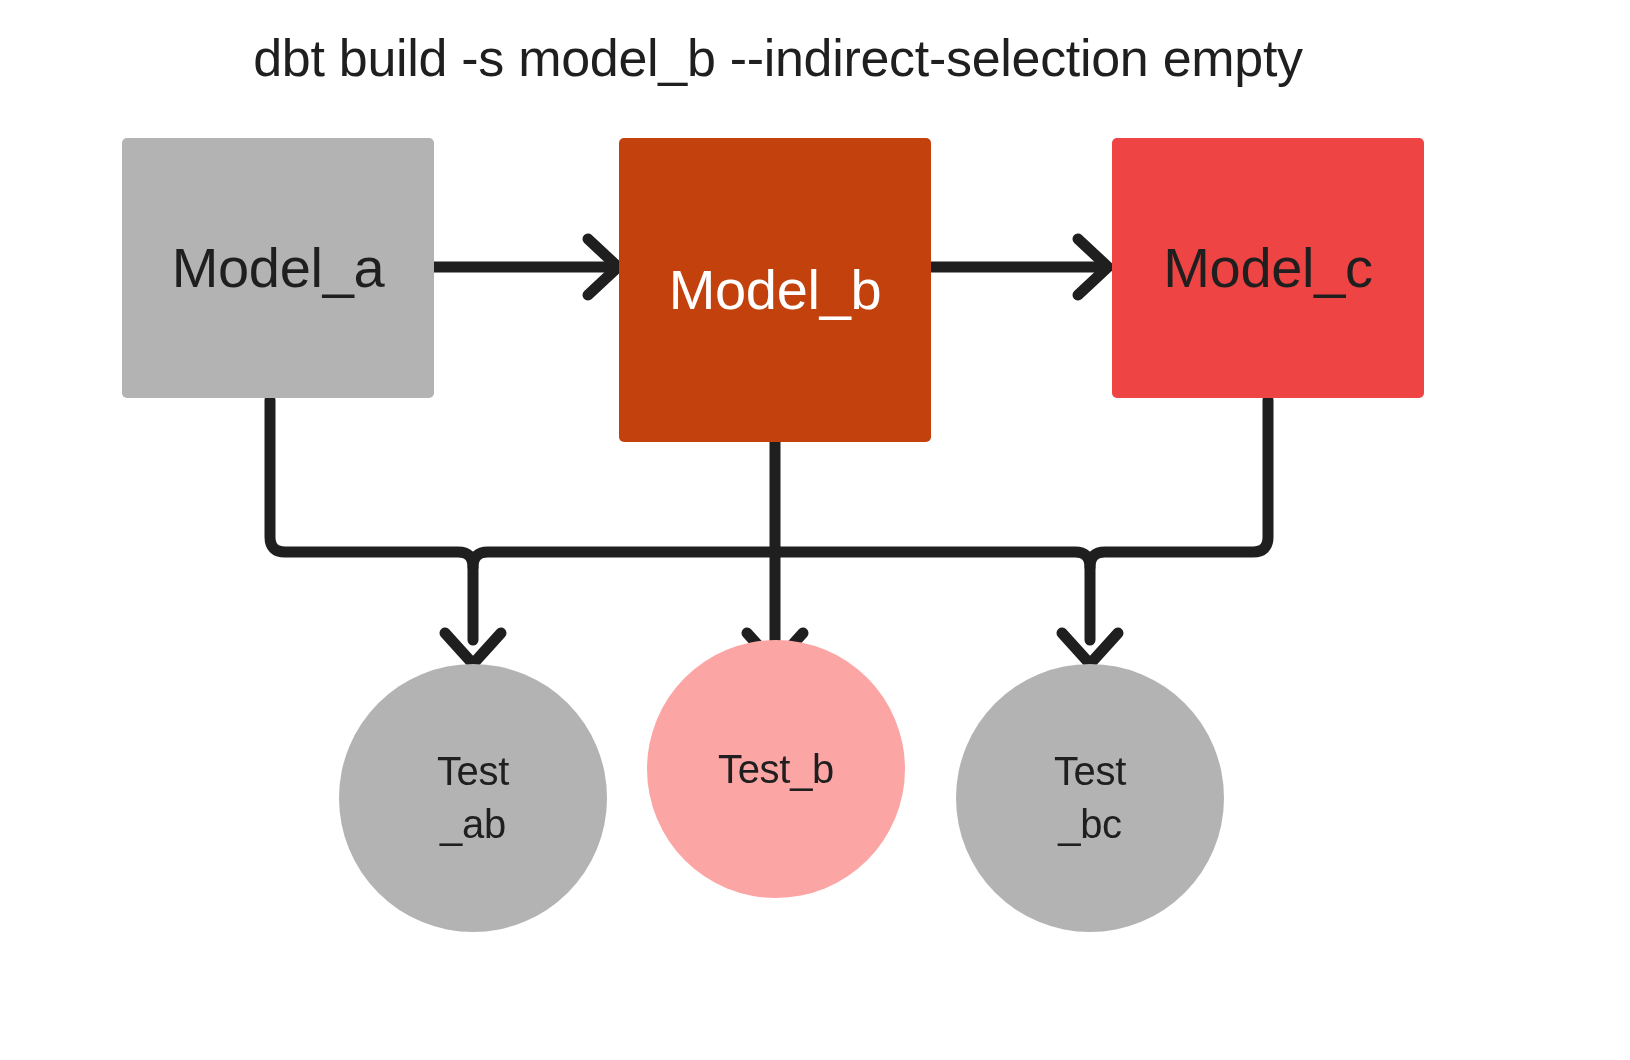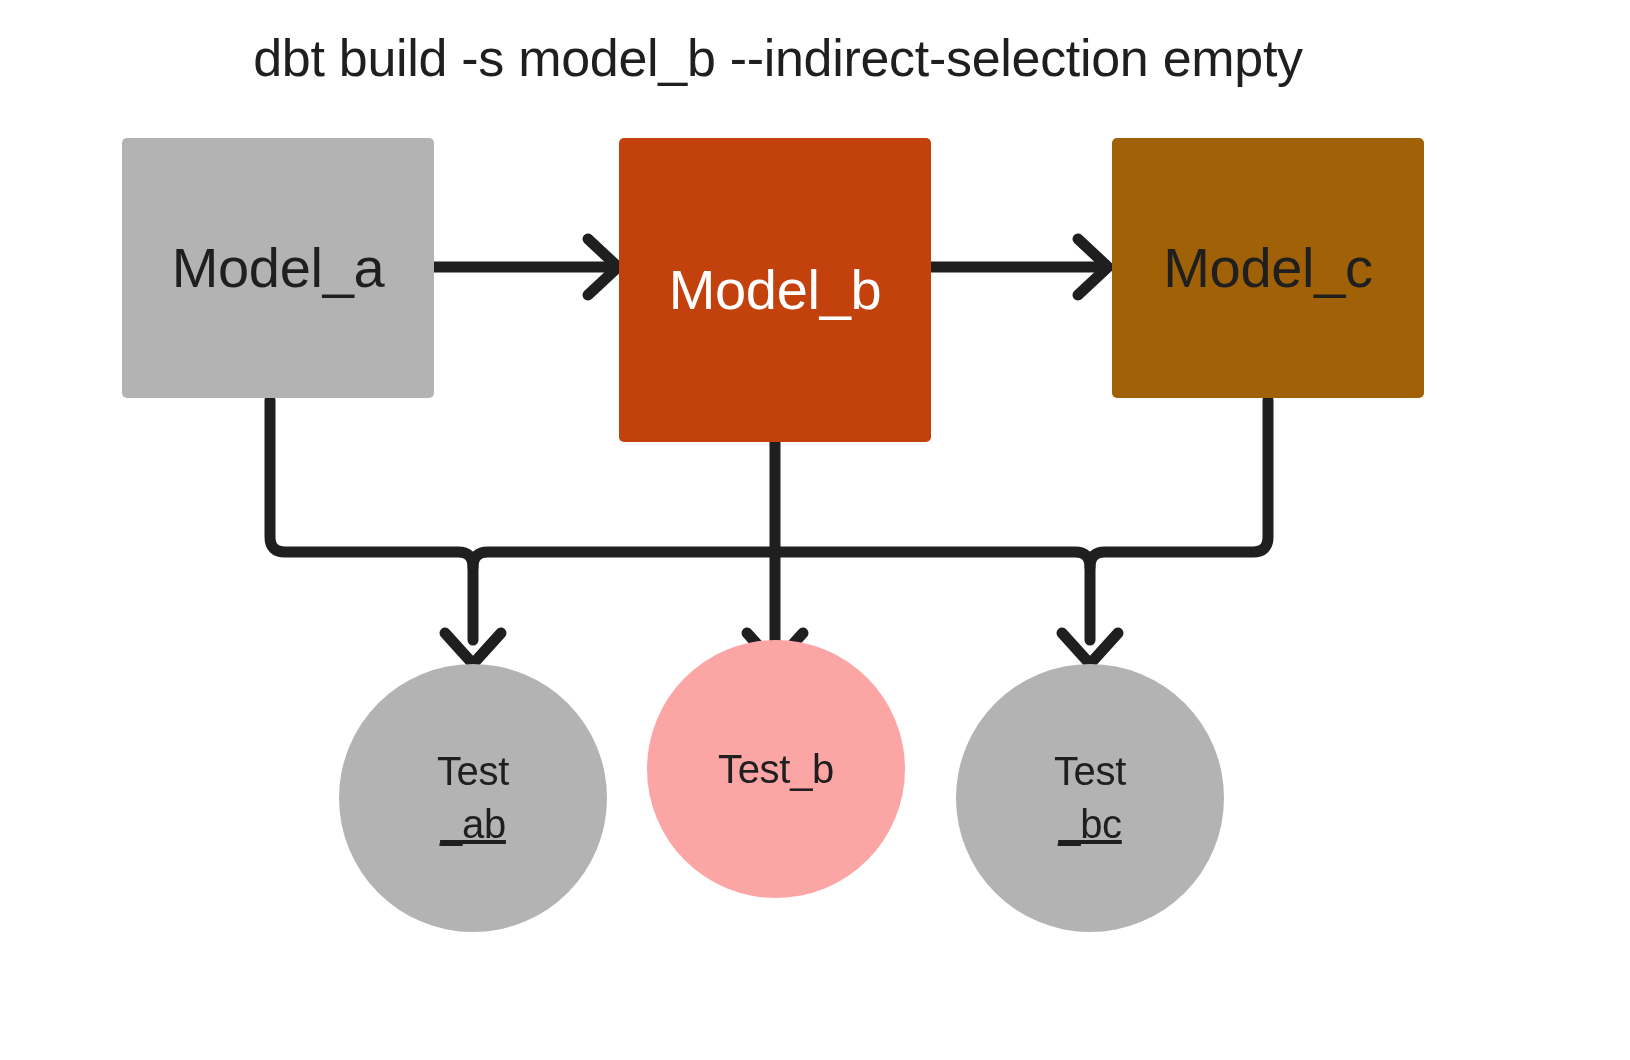--- a/index.html
+++ b/index.html
@@ -56,21 +56,21 @@
     box-sizing: border-box;
   }
   .node-circle .node-label {
     font-size: 40px;
     font-weight: 400;
     color: #1f1f1f;
     line-height: 1.32;
     text-align: center;
     letter-spacing: -0.3px;
   }
-  .node-label .l2 { display: block; text-decoration: underline; }
+  .node-label .l2 { display: block; }
   svg.edges {
     position: absolute;
     left: 0;
     top: 0;
     width: 1630px;
     height: 1060px;
     pointer-events: none;
   }
 </style>
 </head>
@@ -106,21 +106,21 @@
   </svg>
 
   <div class="node-box" style="left:122px; top:138px; width:312px; height:260px; background:#b3b3b3;">
     <span class="node-label" style="color:#1f1f1f;">Model_a</span>
   </div>
 
   <div class="node-box" style="left:619px; top:138px; width:312px; height:304px; background:#c2410c;">
     <span class="node-label" style="color:#ffffff;">Model_b</span>
   </div>
 
-  <div class="node-box" style="left:1112px; top:138px; width:312px; height:260px; background:#a16207;">
+  <div class="node-box" style="left:1112px; top:138px; width:312px; height:260px; background:#ef4444;">
     <span class="node-label" style="color:#1f1f1f;">Model_c</span>
   </div>
 
   <div class="node-circle" style="left:339px; top:664px; width:268px; height:268px; background:#b3b3b3;">
     <span class="node-label">
       <span class="l1">Test</span>
       <span class="l2">_ab</span>
     </span>
   </div>
 

